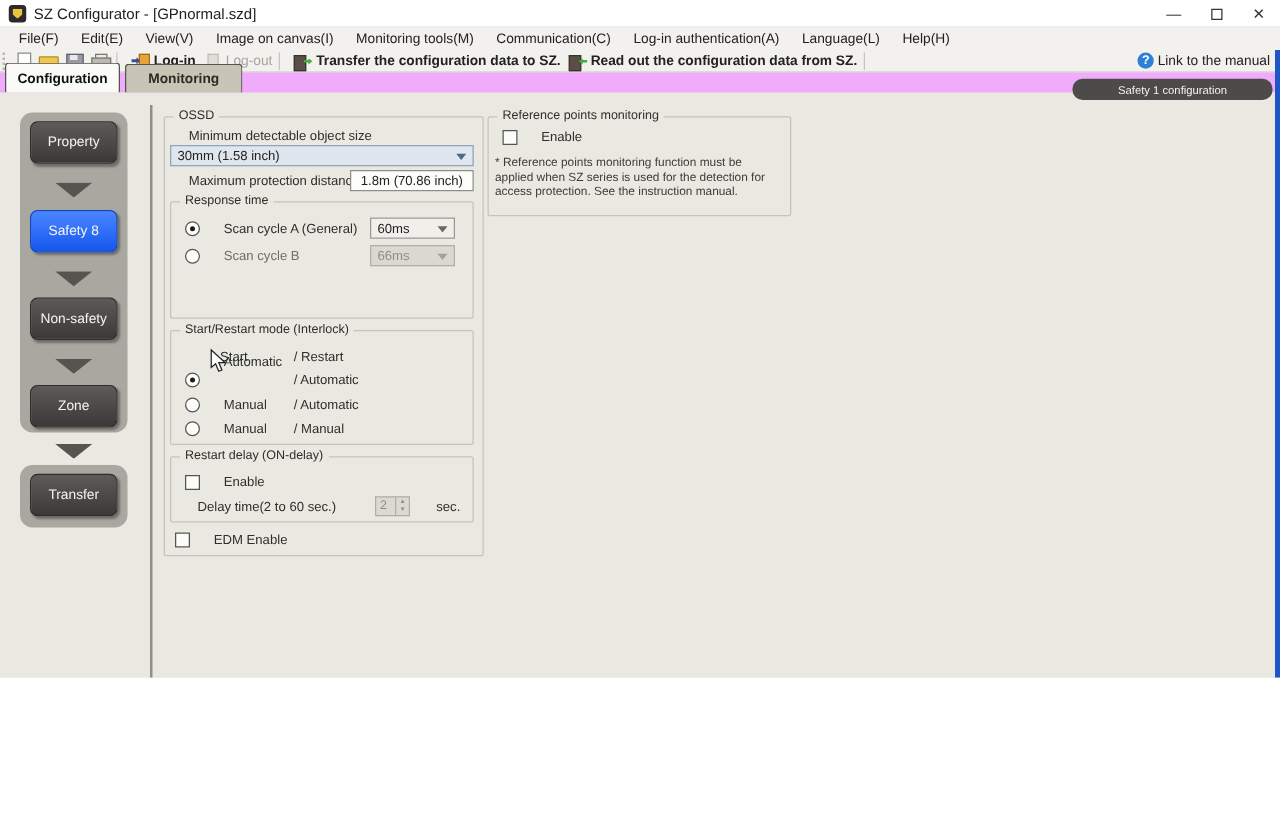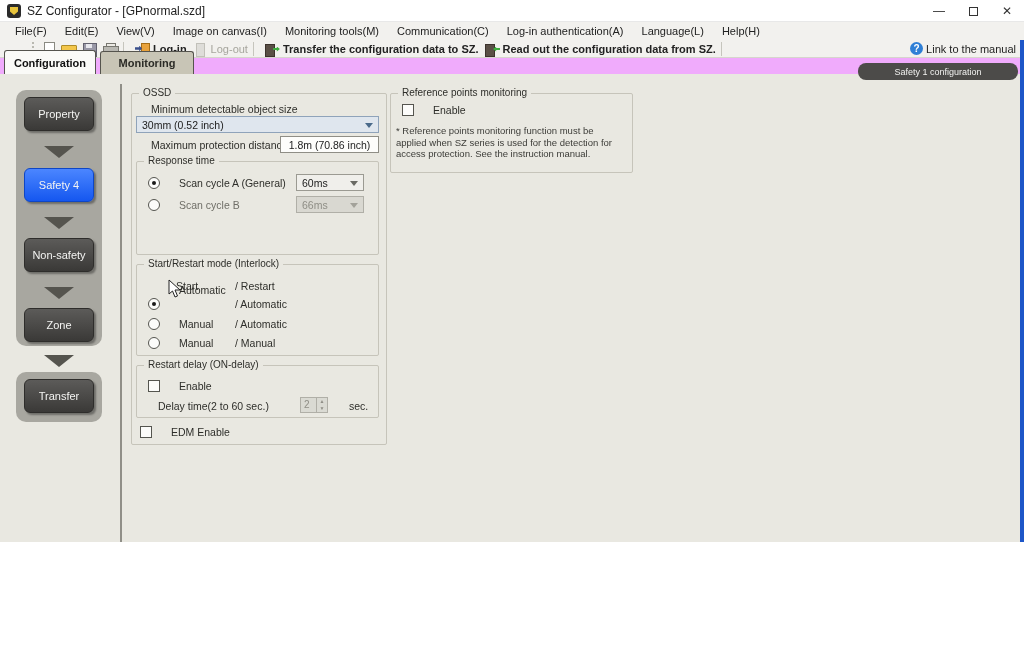--- a/index.html
+++ b/index.html
@@ -15,21 +15,21 @@
   .btn-min { right:68px; }
   .btn-max { right:34px; }
   .btn-close { right:0; }
   .max-glyph { width:9px; height:9px; border:1px solid #333; }
 
   
   .menubar { position:absolute; left:0; top:22px; width:1024px; height:18px; background:#f2f1ee; display:flex; align-items:center; padding-left:6px; }
   .menu-item { font-size:11px; color:#222; padding:0 9px; line-height:18px; }
 
   
-  .toolbar { position:absolute; left:0; top:40px; width:1024px; height:18px; background:#f2f1ee; border-bottom:1px solid #d6d5cd; display:flex; align-items:center;padding-left:30px; }
+  .toolbar { position:absolute; left:0; top:40px; width:1024px; height:18px; background:#f2f1ee; border-bottom:1px solid #d6d5cd; display:flex; align-items:center; }
   .grip { width:4px; height:14px; margin-left:2px; border-left:2px dotted #b9b8b0; }
   .tb-ico { width:15px; height:14px; margin-left:6px; position:relative; flex:none; }
   .tb-sep { width:1px; height:14px; background:#c6c5bd; margin:0 5px; flex:none; }
   .tb-label { font-size:11px; color:#222; margin-left:3px; white-space:nowrap; }
   .tb-label.bold { font-weight:bold; }
   .tb-label.disabled { color:#a6a59d; }
   .tb-right { margin-left:auto; display:flex; align-items:center; margin-right:8px; }
   .q-circle { width:13px; height:13px; border-radius:50%; background:#2f7fd6; color:#fff; font-size:10px; font-weight:bold; display:flex; align-items:center; justify-content:center; }
   
   .ico-new { background:#fff; border:1px solid #8a8a82; width:11px; height:13px; margin-left:8px; }
@@ -159,34 +159,34 @@
     <div class="safety-pill">Safety 1 configuration</div>
   </div>
 
   <div class="content">
     <div class="v-divider"></div>
 
     <div class="side-group sg1"></div>
     <div class="side-group sg2"></div>
     <div class="nav-btn" style="top:13px;">Property</div>
     <div class="flow-arrow" style="top:62px;"></div>
-    <div class="nav-btn active" style="top:84px;">Safety 4</div>
+    <div class="nav-btn active" style="top:84px;">Safety 8</div>
     <div class="flow-arrow" style="top:133px;"></div>
     <div class="nav-btn" style="top:154px;">Non-safety</div>
     <div class="flow-arrow" style="top:203px;"></div>
     <div class="nav-btn" style="top:224px;">Zone</div>
     <div class="flow-arrow" style="top:271px;"></div>
     <div class="nav-btn" style="top:295px;">Transfer</div>
 
     <div class="gbox" style="left:131px; top:9px; width:256px; height:352px;">
       <span class="legend">OSSD</span>
     </div>
     <div class="lbl" style="left:138px; top:19px;">Minimum detectable object size</div>
     <div class="combo" style="left:136px; top:32px; width:243px; height:17px;">
-      <span>30mm (0.52 inch)</span>
+      <span>30mm (1.58 inch)</span>
       <span class="chev"></span>
     </div>
     <div class="lbl" style="left:138px; top:55px;">Maximum protection distance</div>
     <div class="tbox" style="left:280px; top:52px; width:99px; height:17px;">
       <span>1.8m (70.86 inch)</span>
     </div>
 
     <div class="gbox" style="left:136px; top:77px; width:243px; height:94px;">
       <span class="legend">Response time</span>
     </div>

